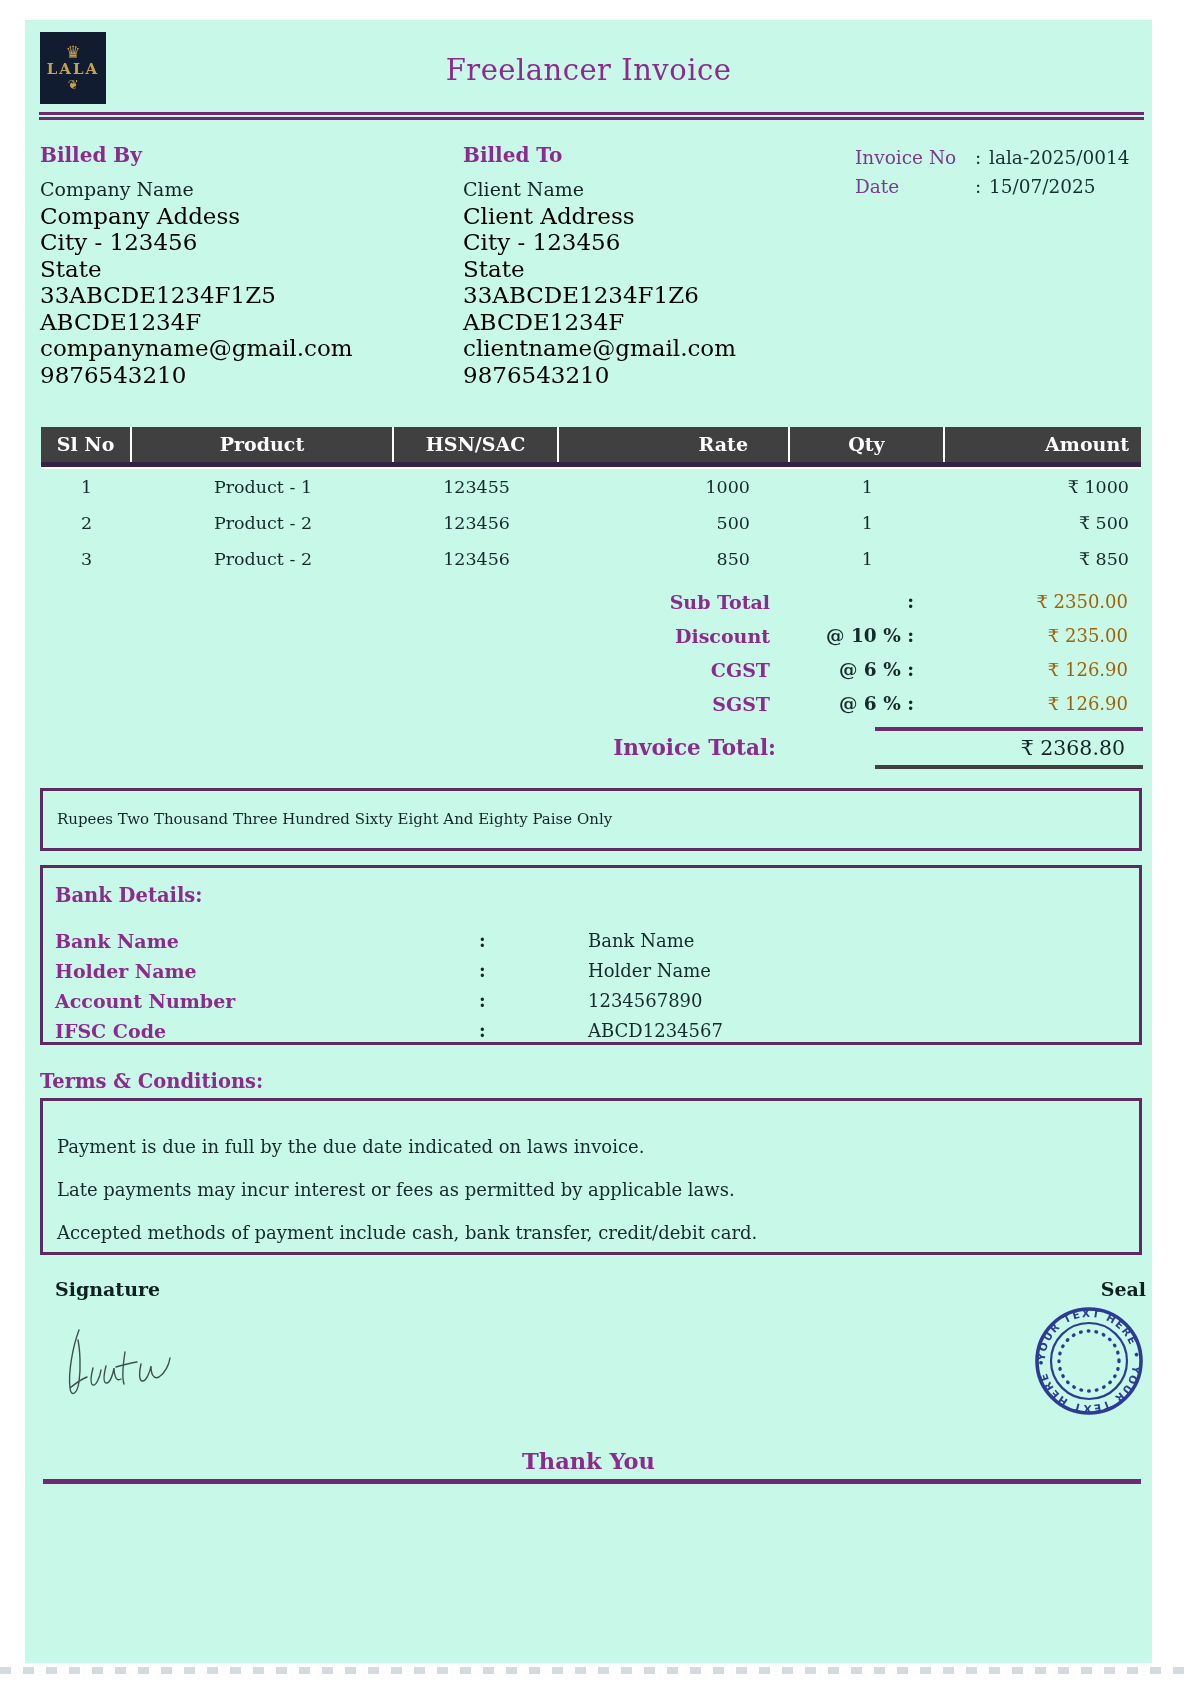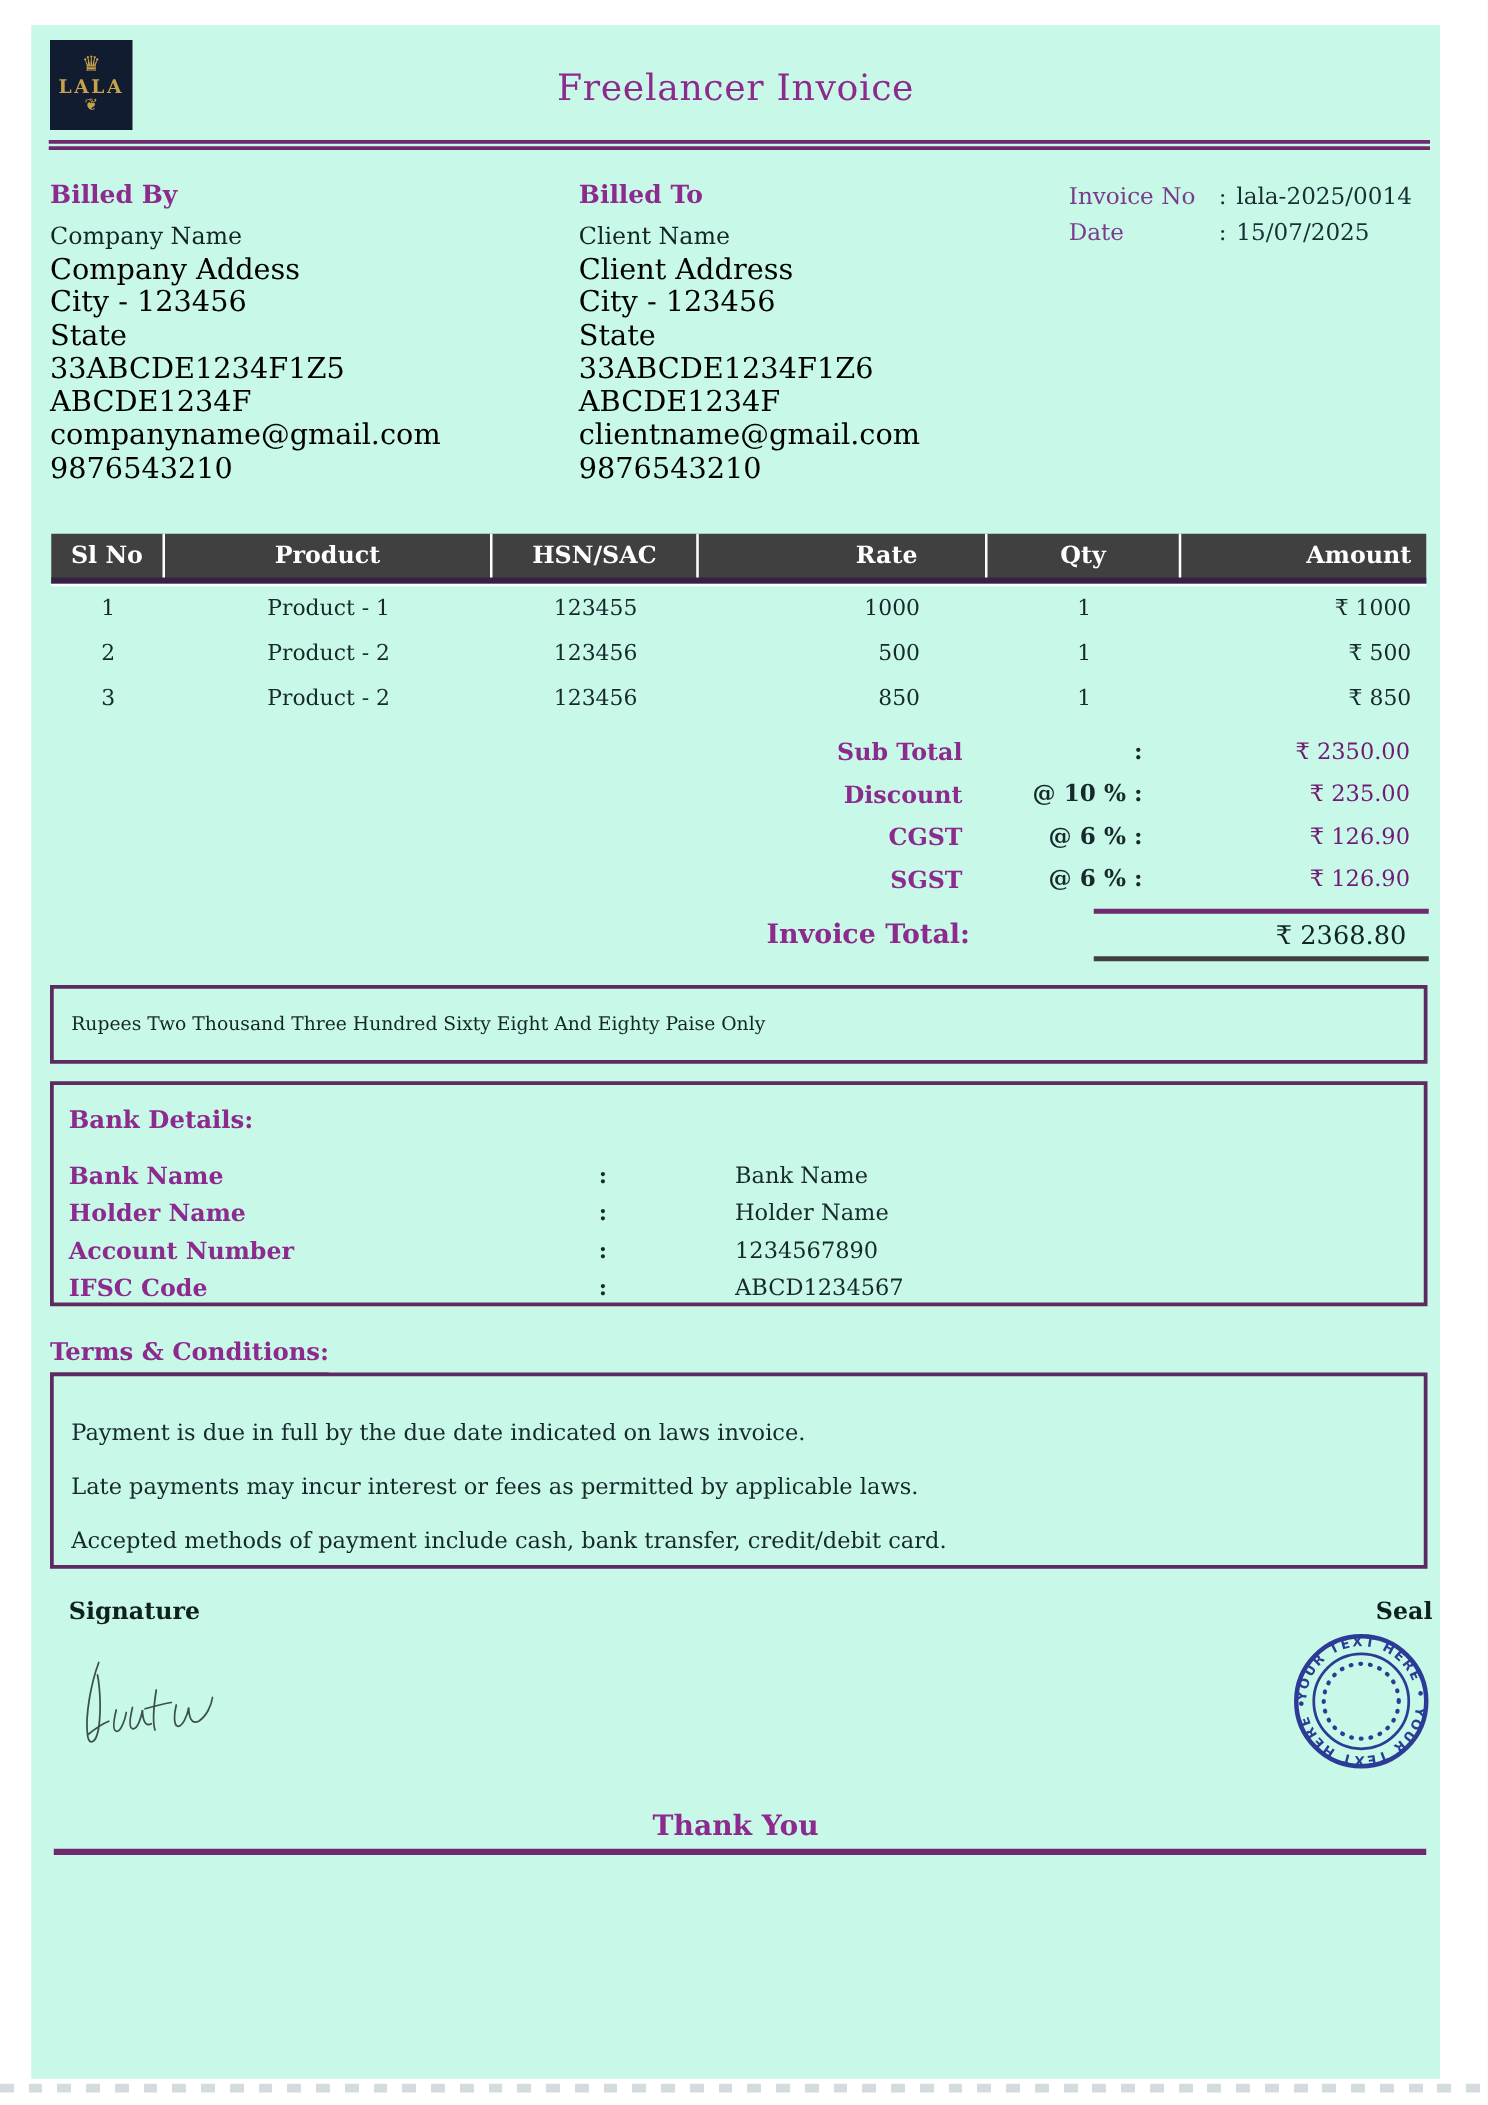--- a/index.html
+++ b/index.html
@@ -36,30 +36,30 @@
   .items { position:absolute; left:16px; top:407px; width:1100px; }
   .t-head { display:flex; height:40px; background:#404040; border-bottom:5px solid #372247; }
   .t-head .cell { color:#ffffff; font-weight:bold; font-size:19px; line-height:34px; border-right:2px solid #ffffff; }
   .t-head .cell:last-child { border-right:none; }
   .t-sep { height:2px; background:#ffffff; }
   .t-row { display:flex; height:36px; }
   .t-row .cell { font-size:17.5px; line-height:36px; color:#16292c; }
   .c1 { width:93px;  text-align:center; }
   .c2 { width:267px; text-align:center; }
   .c3 { width:169px; text-align:center; }
-  .c4 { width:213px; text-align:right; padding-right:54px;margin-left:21px; }
+  .c4 { width:213px; text-align:right; padding-right:40px;margin-left:21px; }
   .c5 { width:158px; text-align:center; }
   .c6 { width:200px; text-align:right; padding-right:12px; }
 
   
   .totals { position:absolute; left:15px; top:565px; width:1102px; }
   .tot-row { display:flex; height:34px; line-height:34px; }
   .tot-label { width:730px; text-align:right; font-weight:bold; font-size:19px; color:#8d2a8d; }
   .tot-mid { width:144px; text-align:right; font-weight:bold; font-size:18.5px; color:#16292c; }
-  .tot-amt { flex:1; text-align:right; padding-right:14px; font-size:18px; color:#701a75; }
+  .tot-amt { flex:1; text-align:right; padding-right:14px; font-size:18px; color:#a16207; }
 
   .inv-total-label { position:absolute; left:15px; top:707px; width:736px; text-align:right;
                      font-size:21.5px; font-weight:bold; color:#8d2a8d; line-height:42px; }
   .inv-total-amt { position:absolute; left:850px; top:707px; width:268px; height:42px;
                    border-top:4px solid #6e2a6e; border-bottom:4px solid #404040;
                    text-align:right; padding-right:18px; font-size:20.5px; line-height:34px; color:#132527; }
 
   
   .words-box { position:absolute; left:15px; top:768px; width:1102px; height:63px;
                border:3px solid #5e2a62; font-size:15px; line-height:57px; padding-left:14px; color:#132527; }

